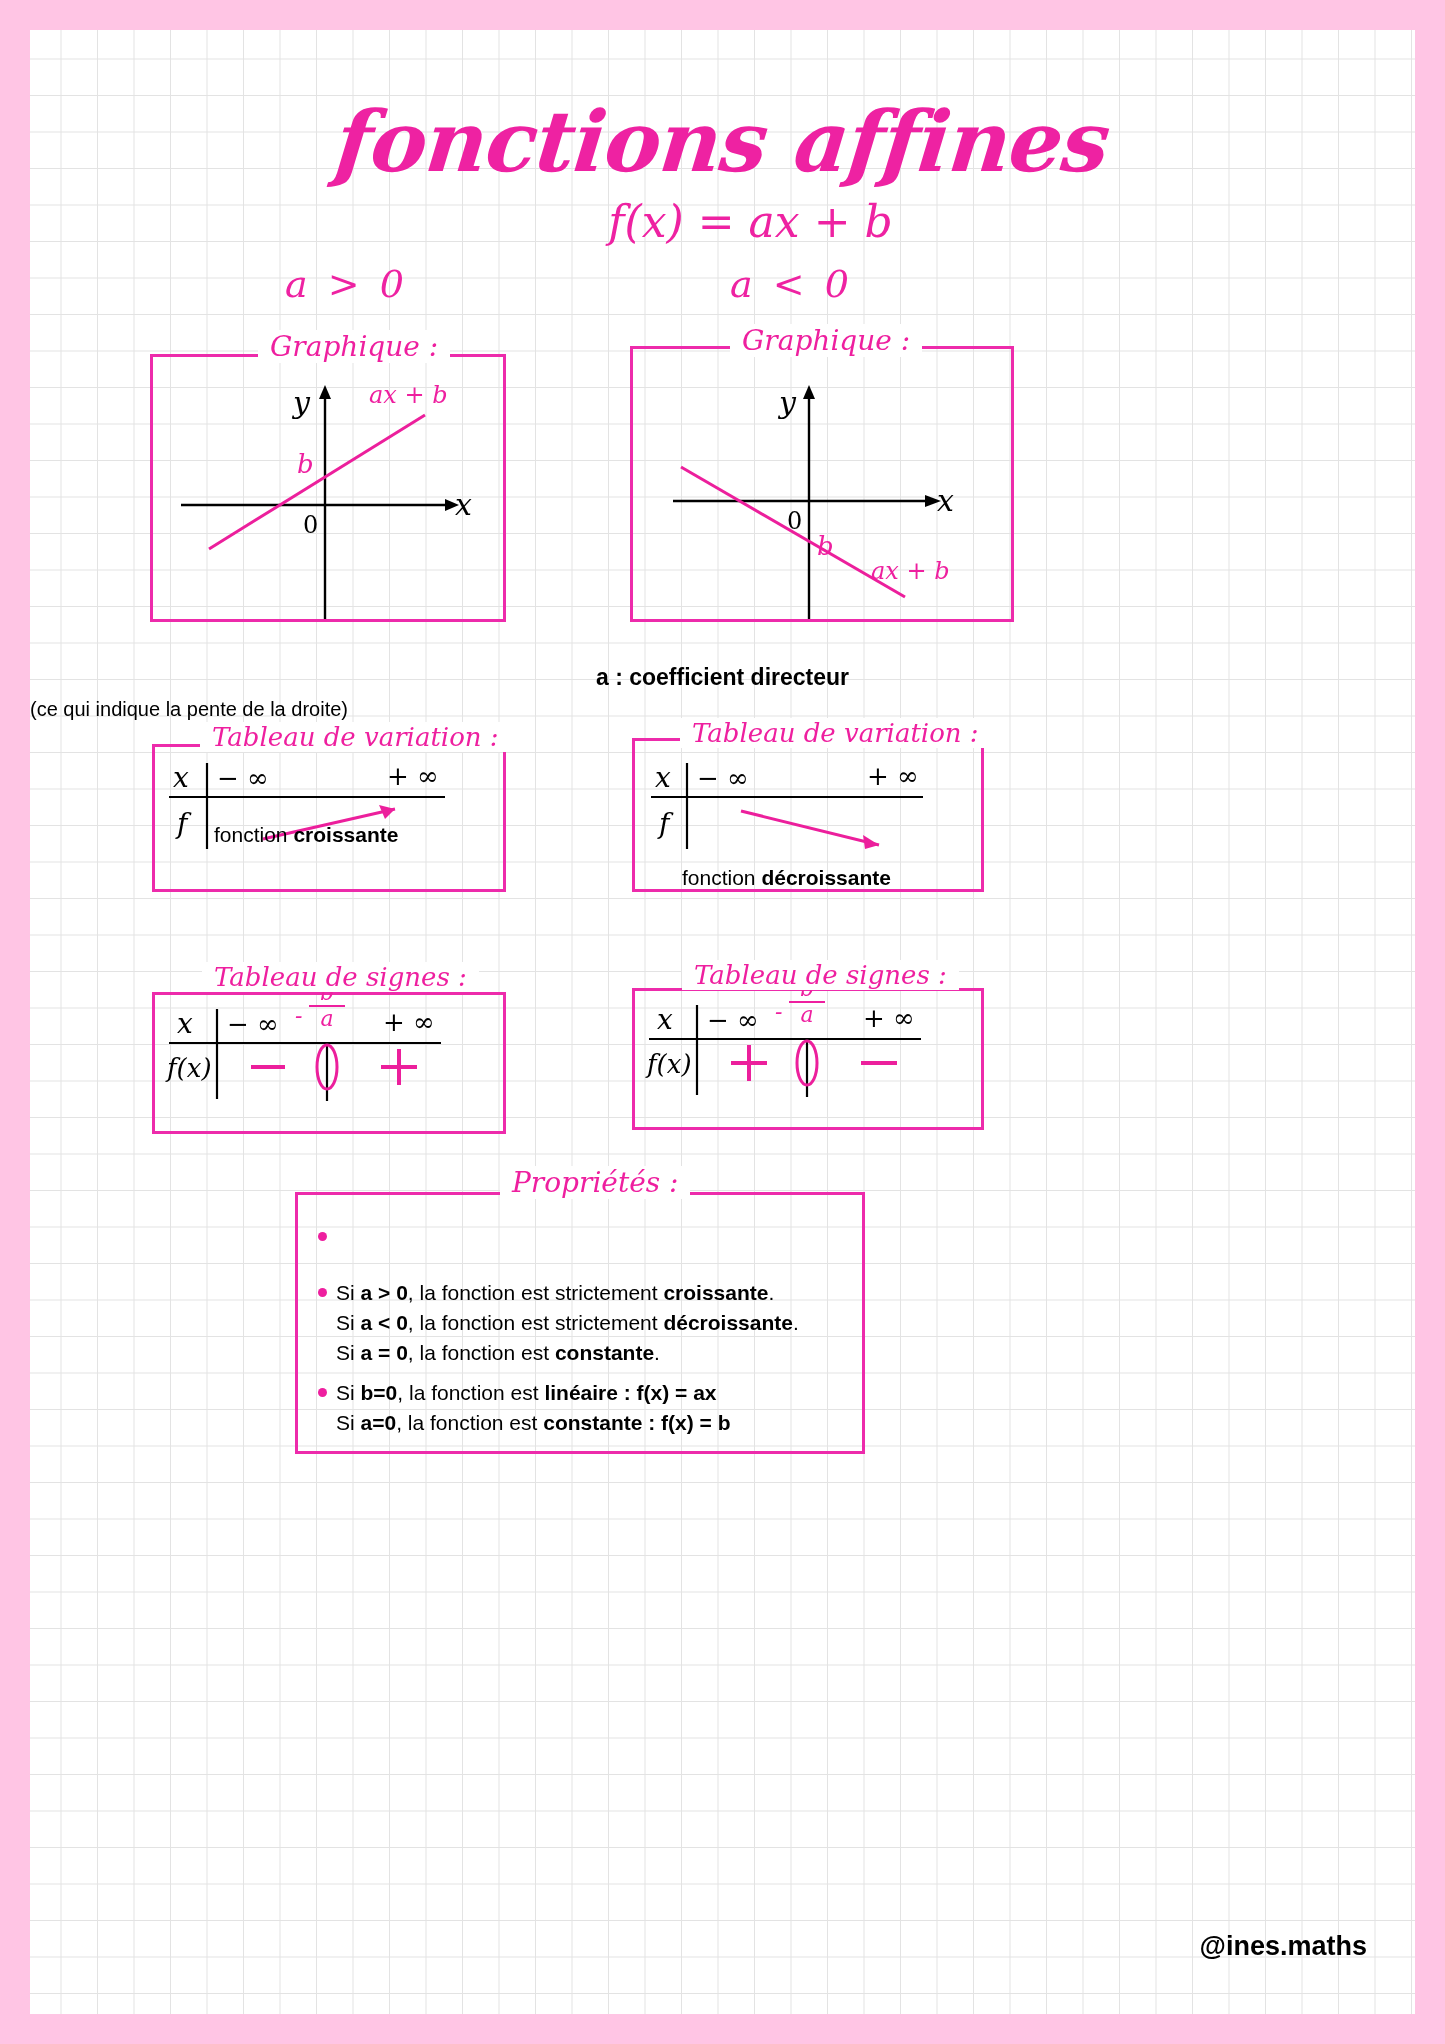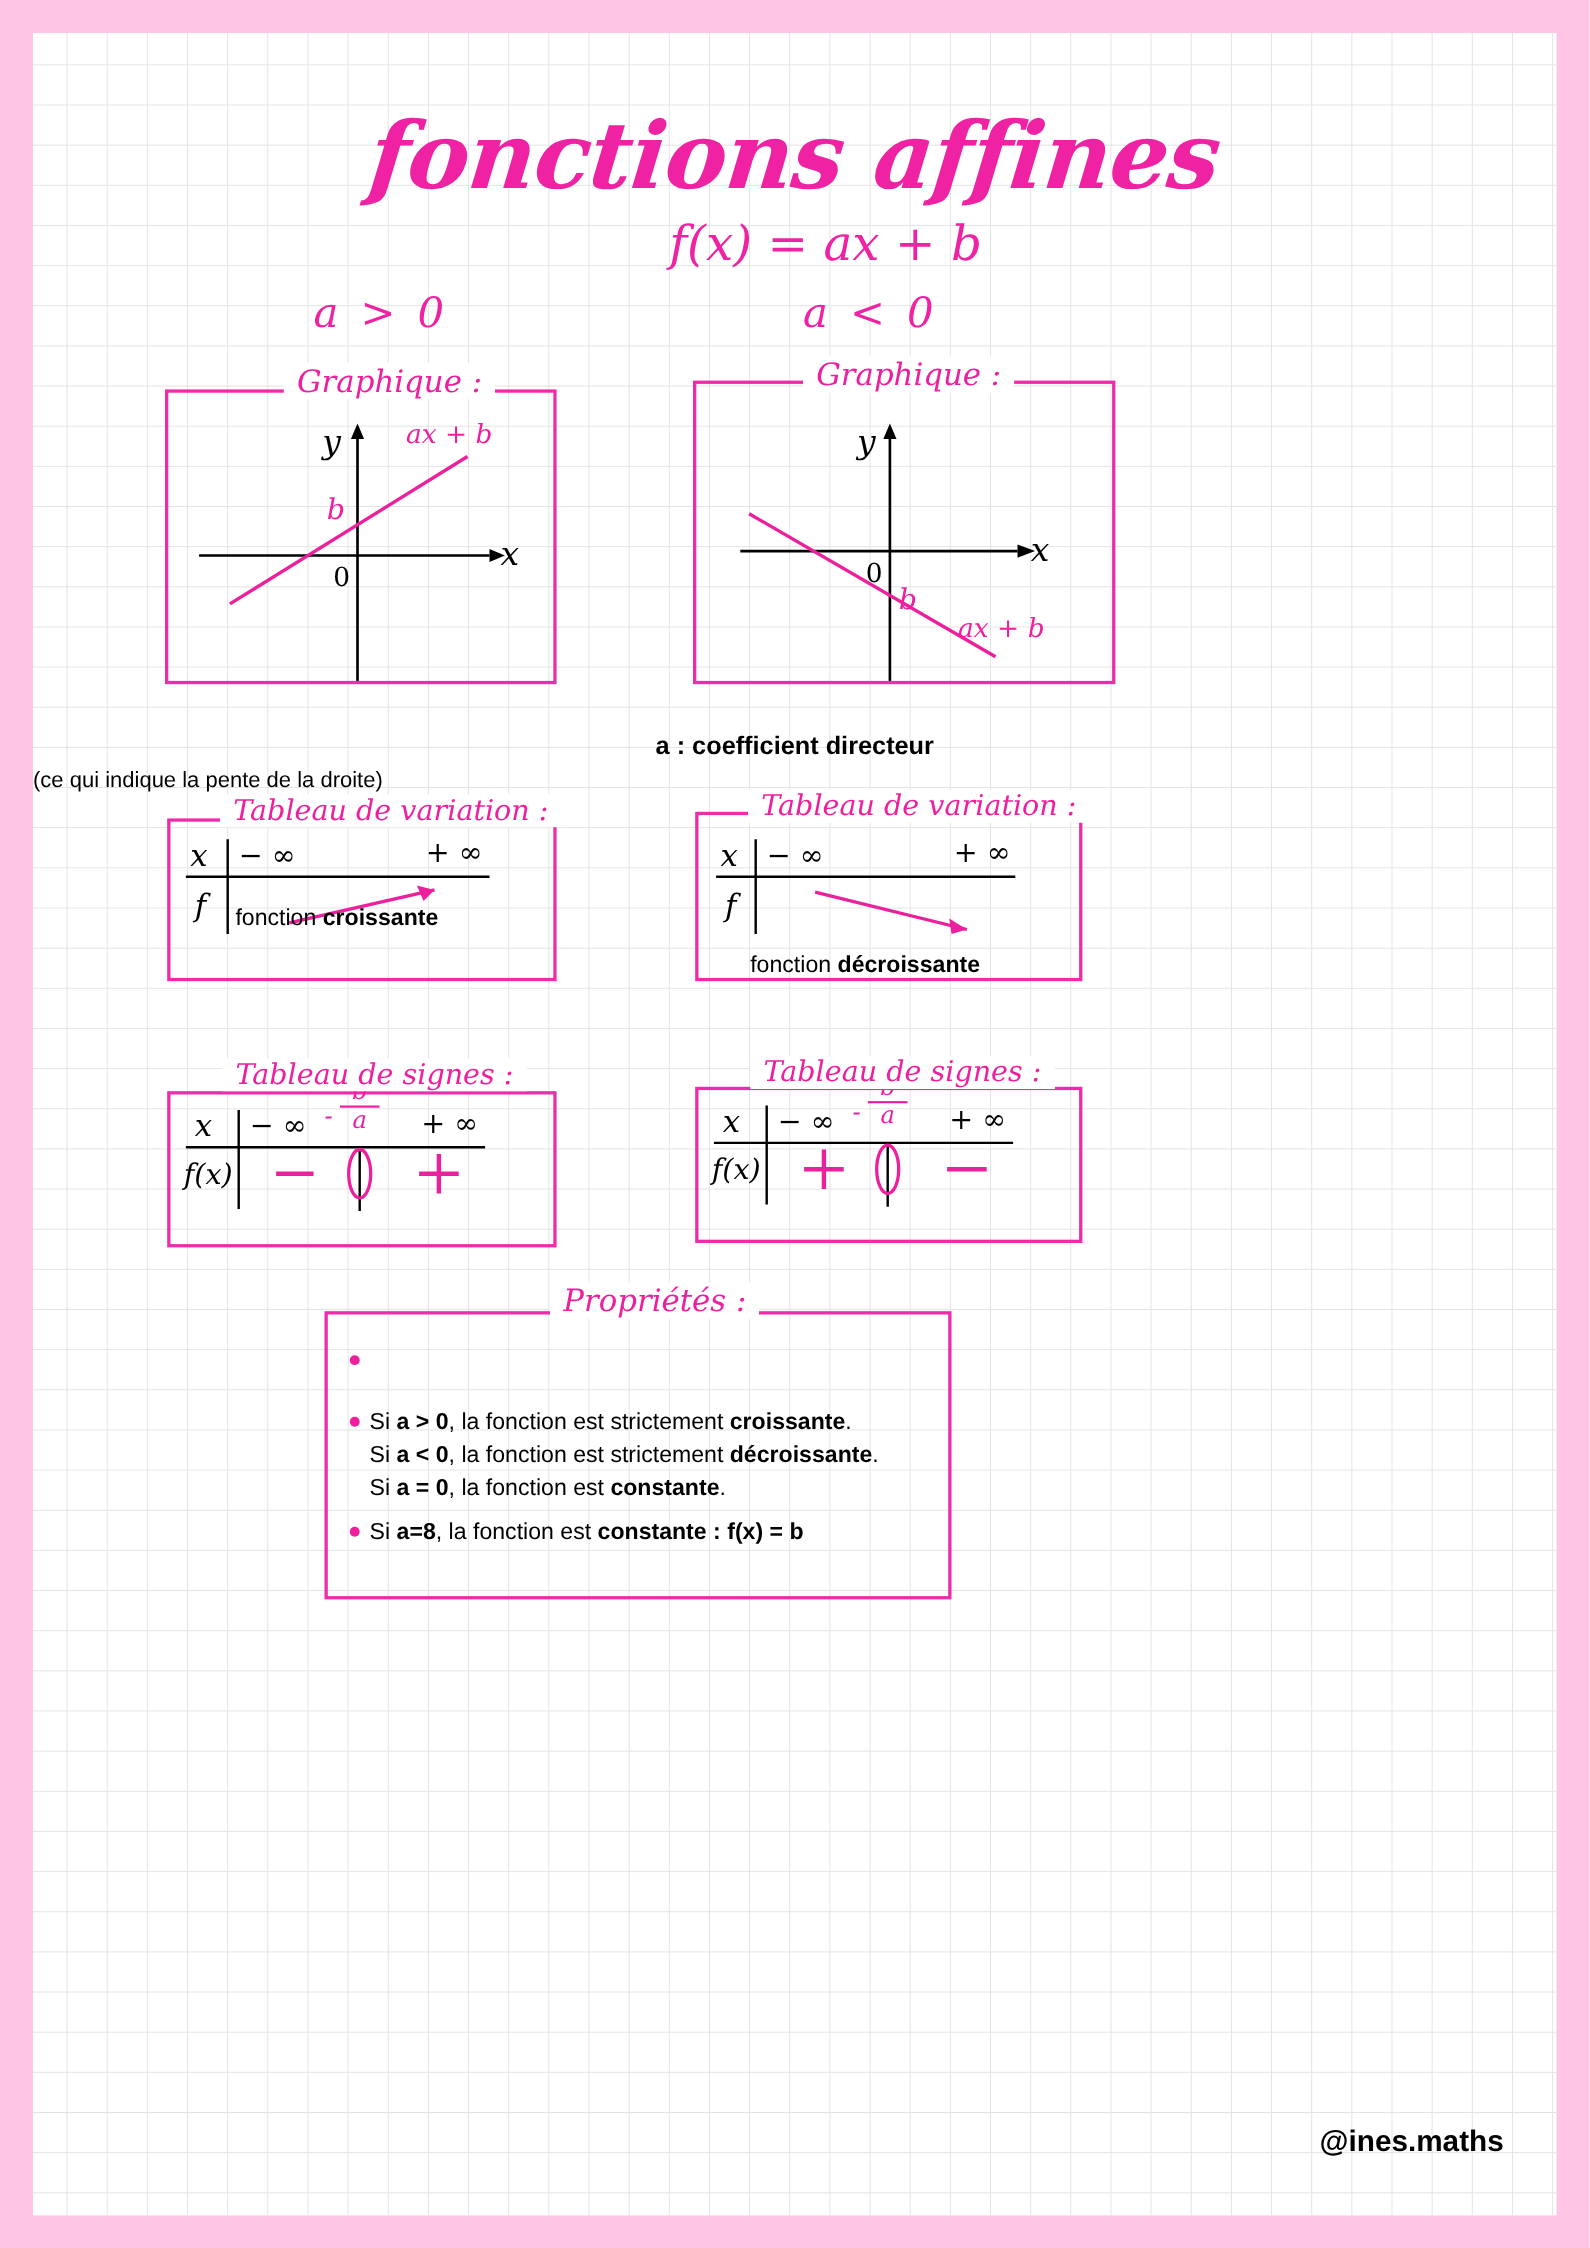--- a/index.html
+++ b/index.html
@@ -273,19 +273,22 @@
       <span>Si </span><b>a &lt; 0</b><span>, la fonction est strictement </span><b>décroissante</b><span>.</span>
     </div>
     <div>
       <span>Si </span><b>a = 0</b><span>, la fonction est </span><b>constante</b><span>.</span>
     </div>
   </div>
 
   <span class="bullet" style="left:288px;top:1358px;"></span>
   <div class="prop" style="left:306px;top:1348px;">
     <div>
-      <span>Si </span><b>a=8</b><span>, la fonction est </span><b>constante</b><b> : f(x) = b</b>
+      <span>Si </span><b>b=0</b><span>, la fonction est </span><b>linéaire</b><b> : f(x) = ax</b>
+    </div>
+    <div>
+      <span>Si </span><b>a=0</b><span>, la fonction est </span><b>constante</b><b> : f(x) = b</b>
     </div>
   </div>
 
   <div id="handle">@ines.maths</div>
 
 </div>
 
 </body></html>

